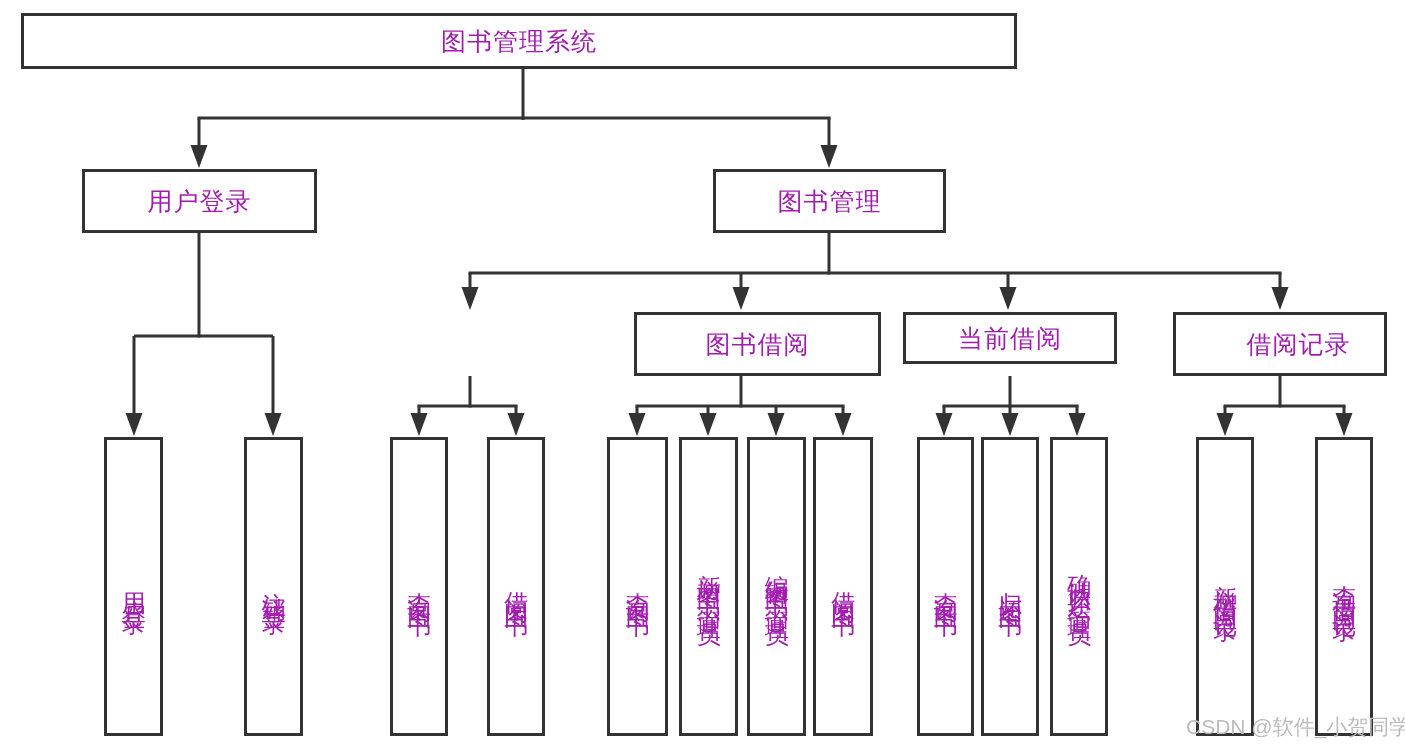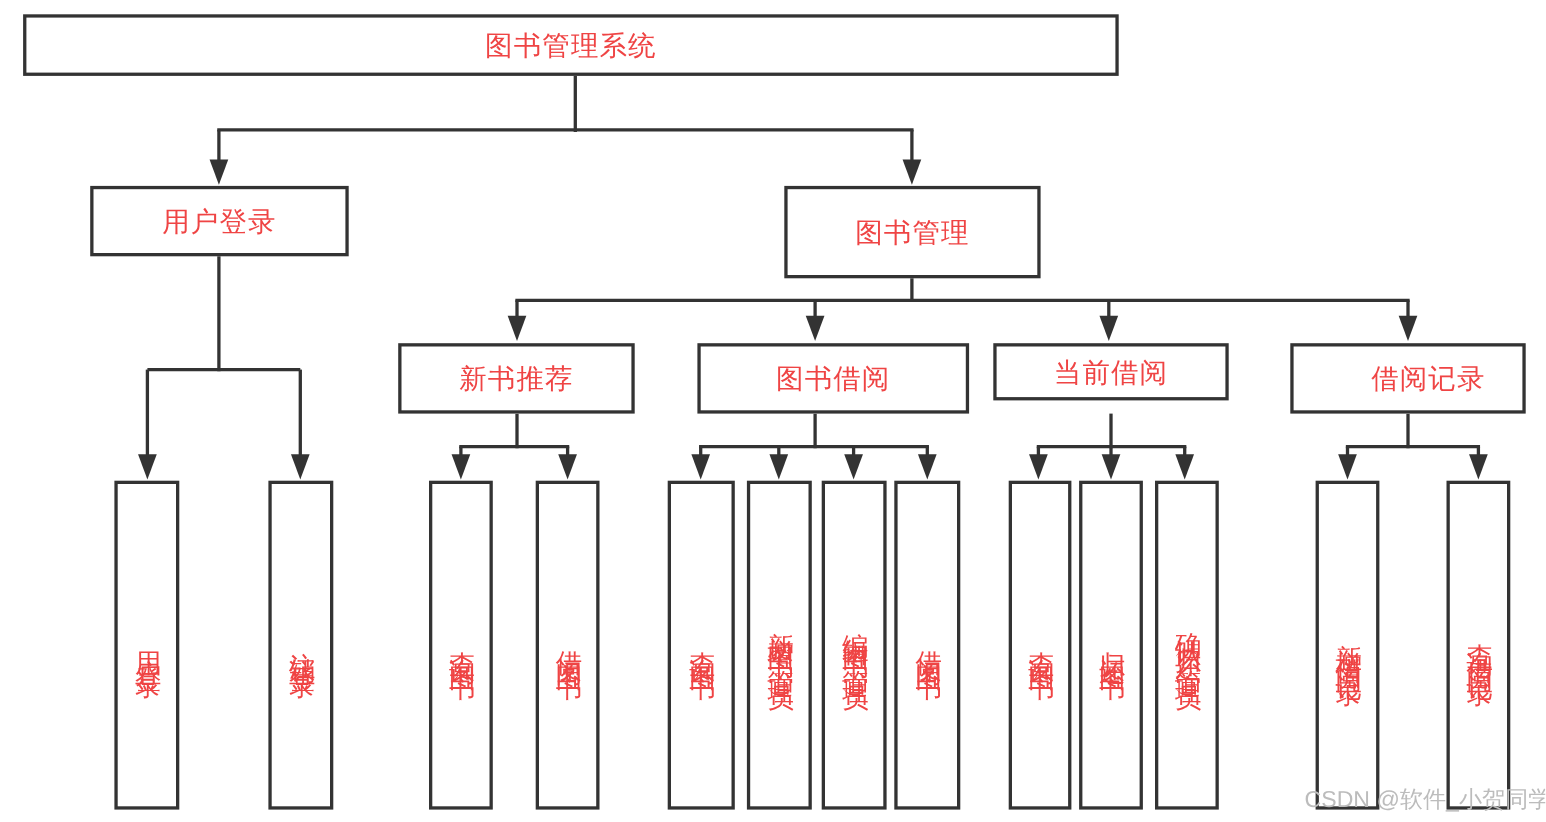--- a/index.html
+++ b/index.html
@@ -13,21 +13,21 @@
   .connectors{
     position:absolute;left:0;top:0;width:1405px;height:747px;
     pointer-events:none;
   }
   .node{
     position:absolute;
     box-sizing:border-box;
     border:3px solid #333333;
     background:#ffffff;
     display:flex;align-items:center;justify-content:center;
-    color:#ef4444;
+    color:#a21caf;
   }
   .hbox{
     font-size:25px;
     letter-spacing:1px;
     white-space:nowrap;
   }
   .vbox .vlabel{
     writing-mode:vertical-rl;
     text-orientation:mixed;
     font-size:24px;
@@ -116,27 +116,24 @@
     </g>
   </svg>
 
   <div class="node hbox" style="left:21px;top:13px;width:996px;height:56px;">
     <span>图书管理系统</span>
   </div>
 
   <div class="node hbox" style="left:82px;top:169px;width:235px;height:64px;">
     <span>用户登录</span>
   </div>
-  <div class="node hbox" style="left:713px;top:169px;width:233px;height:84px;">
+  <div class="node hbox" style="left:713px;top:169px;width:233px;height:64px;">
     <span>图书管理</span>
   </div>
 
-  <div class="node hbox" style="left:362px;top:312px;width:215px;height:64px;">
-    <span>新书推荐</span>
-  </div>
   <div class="node hbox" style="left:634px;top:312px;width:247px;height:64px;">
     <span>图书借阅</span>
   </div>
   <div class="node hbox" style="left:903px;top:312px;width:214px;height:52px;">
     <span>当前借阅</span>
   </div>
   <div class="node hbox" style="left:1173px;top:312px;width:214px;height:64px;padding-left:37px;">
     <span>借阅记录</span>
   </div>
 

